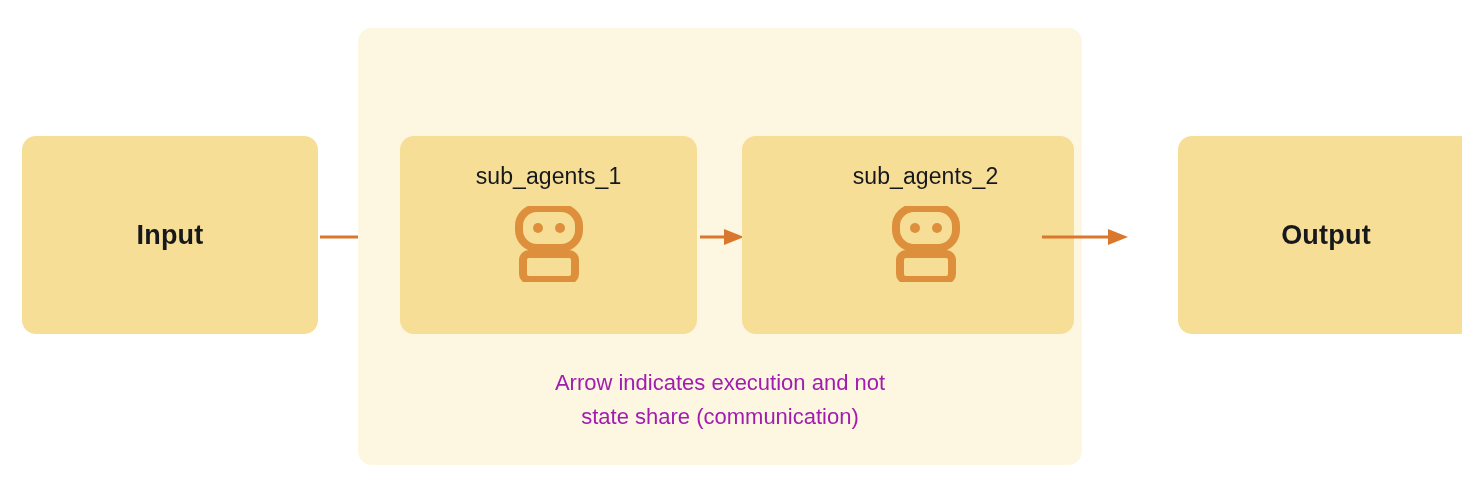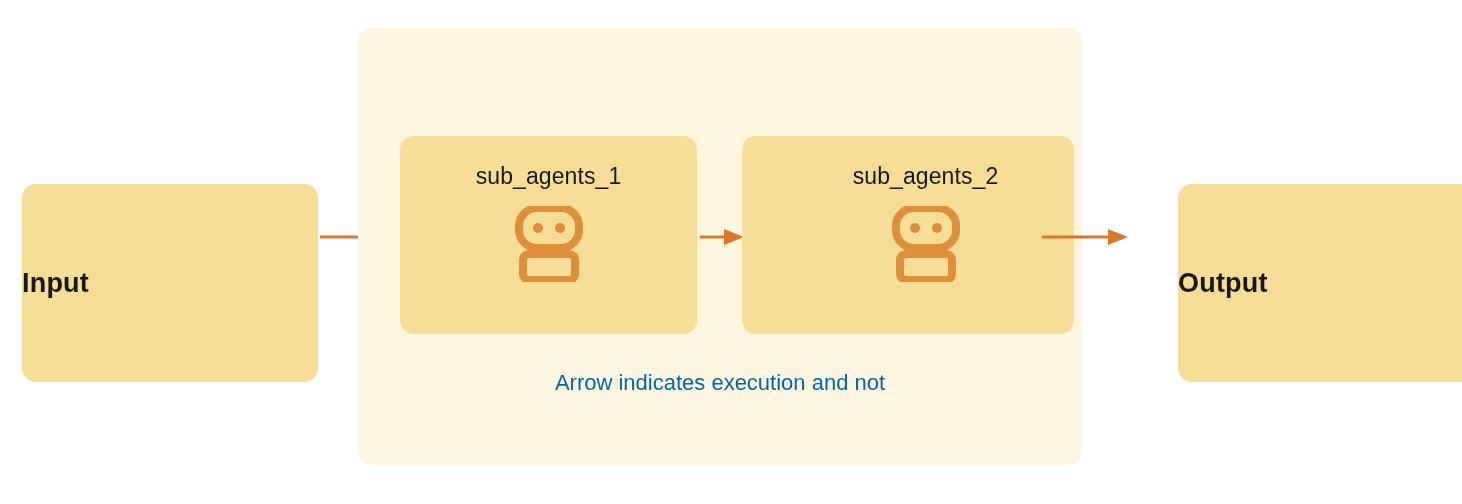--- a/index.html
+++ b/index.html
@@ -44,22 +44,21 @@
 
   
   .card {
     position: absolute;
     background: #F7DE97;
     border-radius: 14px;
   }
   .card-io {
     display: flex;
     align-items: center;
-    justify-content: flex-start;
-    margin-top: 48px;
+    justify-content: center;
   }
   .io-label {
     color: #16181c;
     font-size: 27px;
     font-weight: 700;
     letter-spacing: 0.2px;
   }
 
   
   #input-box  { left: 22px;   top: 136px; width: 296px; height: 198px; }
@@ -102,21 +101,21 @@
   #arrow-2 { left: 700px;  width: 44px; }
   #arrow-3 { left: 1042px; width: 86px; }
 
   
   .caption {
     position: absolute;
     left: 0;
     top: 338px;
     width: 100%;
     text-align: center;
-    color: #0369a1;
+    color: #a21caf;
     font-size: 22px;
     line-height: 34px;
     font-weight: 400;
   }
   .caption-line { display: block; }
 </style>
 </head>
 <body>
 
 <div id="canvas">
@@ -129,20 +128,21 @@
     <svg width="84" height="24" viewBox="0 0 84 24" aria-hidden="true">
       <line x1="0" y1="12" x2="68" y2="12" stroke="#D9782C" stroke-width="3"></line>
       <polygon points="64,4 84,12 64,20" fill="#D9782C"></polygon>
     </svg>
   </div>
 
   <div class="agent-container">
 
     <div class="caption">
       <span class="caption-line">Arrow indicates execution and not</span>
+      <span class="caption-line">state share (communication)</span>
     </div>
   </div>
 
   <div class="card subagent" id="subagent-1">
     <span class="subagent-label">sub_agents_1</span>
     <span class="robot-icon">
       <svg width="72" height="76" viewBox="0 0 72 76" aria-hidden="true">
         <rect x="6" y="2" width="60" height="40" rx="18" ry="18" fill="none" stroke="#DE8F3C" stroke-width="8"></rect>
         <circle cx="25" cy="22" r="5" fill="#DE8F3C"></circle>
         <circle cx="47" cy="22" r="5" fill="#DE8F3C"></circle>

